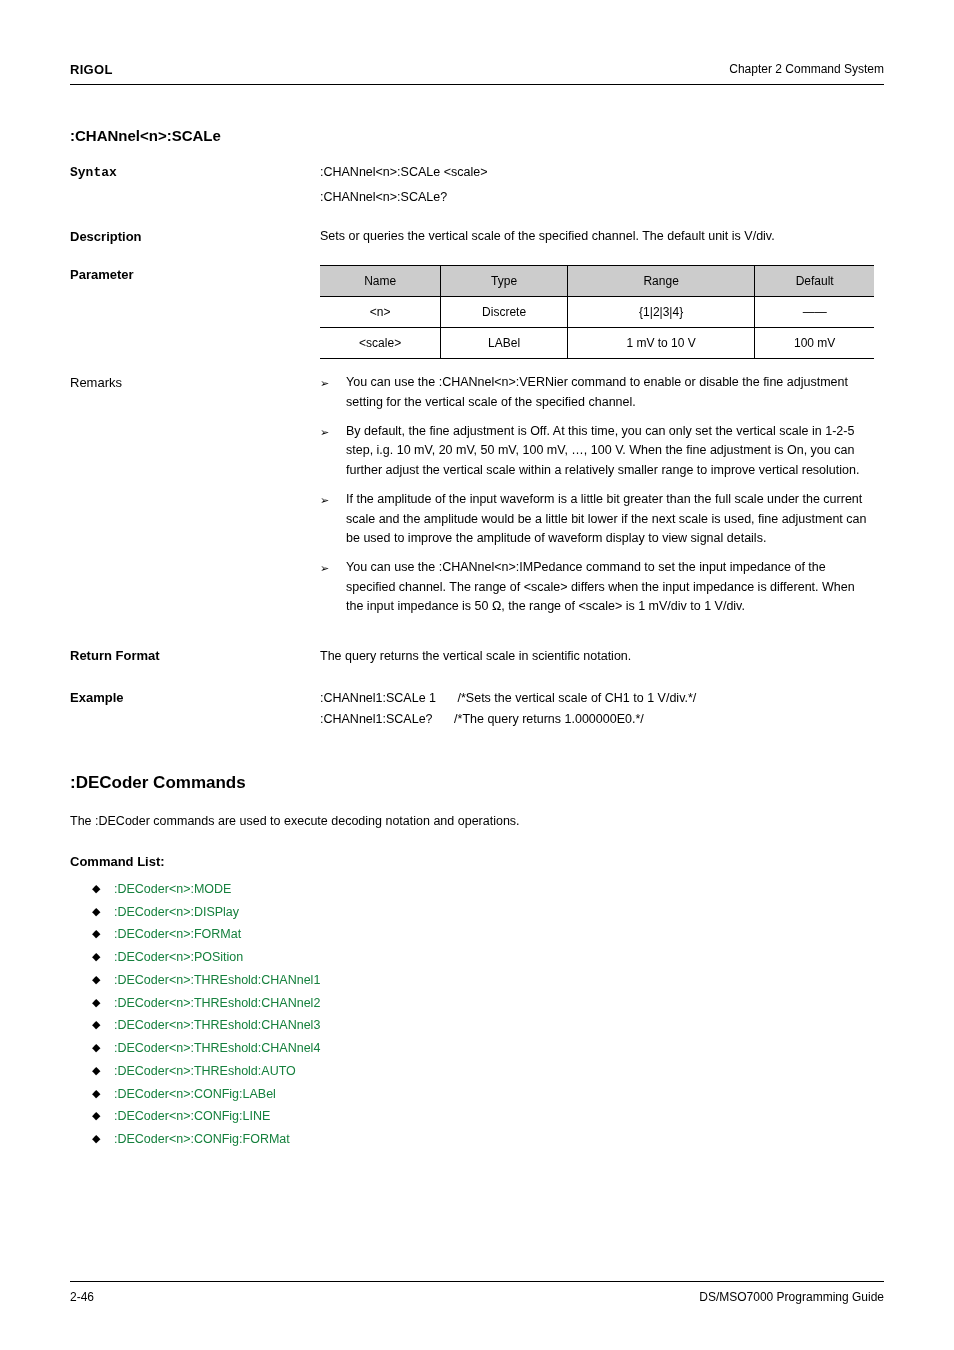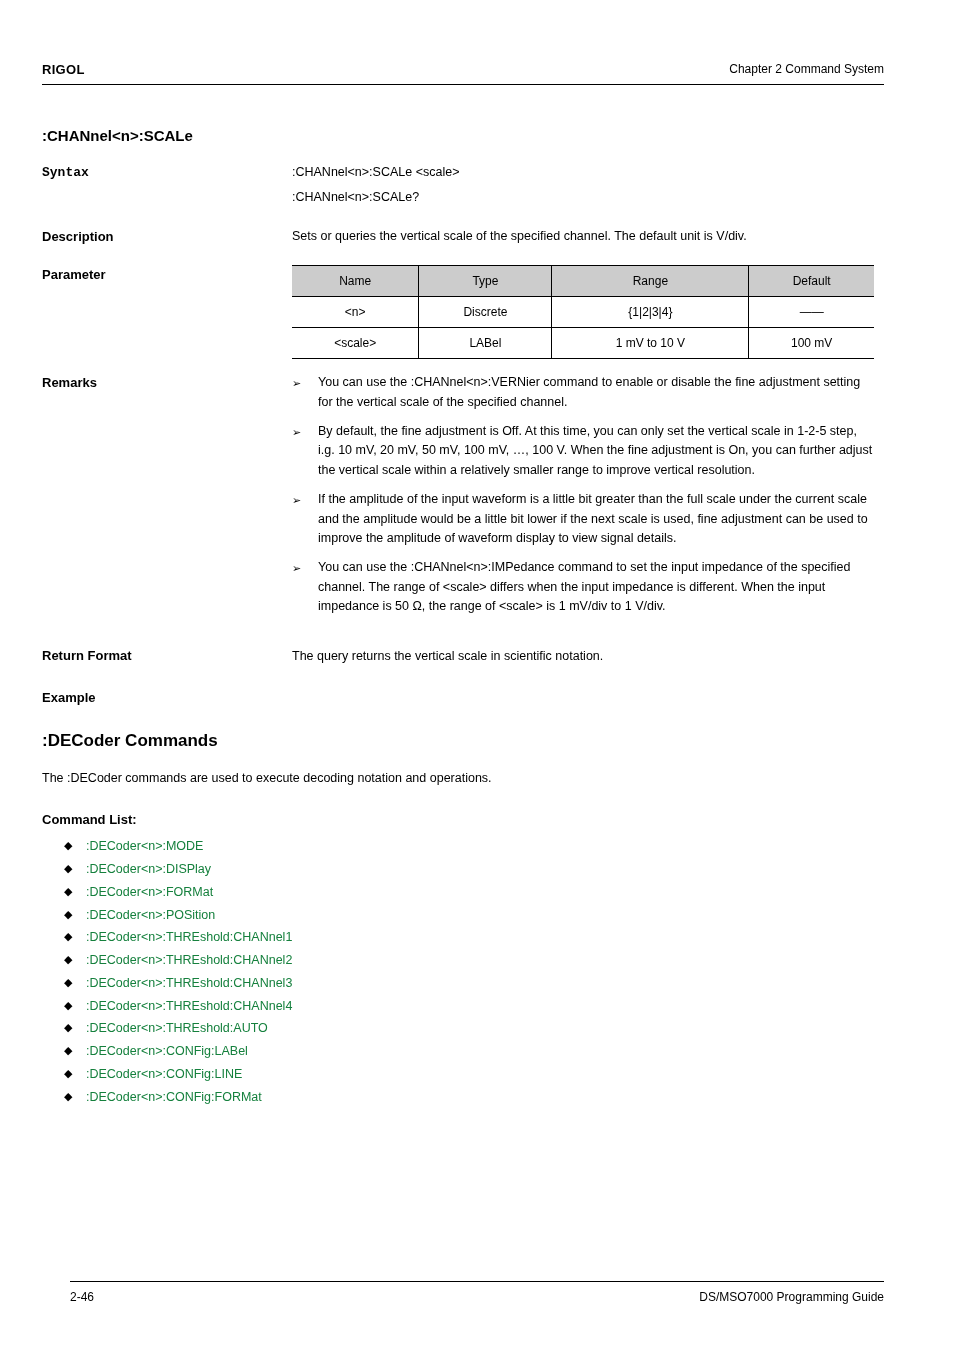--- a/index.html
+++ b/index.html
@@ -6,21 +6,21 @@
   body {
     font-family: Verdana, Arial, sans-serif;
     background: #fff;
     color: #000;
     font-size: 12px;
     line-height: 1.5;
   }
   .page {
     width: 954px;
     height: 1350px;
-    padding: 60px 70px 40px 42px;
+    padding: 60px 70px 40px 70px;
     position: relative;
   }
   .header-row {
     display: flex;
     justify-content: space-between;
     border-bottom: 1.5px solid #000;
     padding-bottom: 4px;
     margin-bottom: 40px;
   }
   .brand { font-weight: bold; font-size: 13px; letter-spacing: 0.3px; }
@@ -74,21 +74,21 @@
   table.param-table th:first-child { border-left: none; }
   table.param-table td {
     text-align: center;
     padding: 6px 4px;
     border-bottom: 1px solid #000;
     border-left: 1px solid #000;
     font-size: 12px;
   }
   table.param-table td:first-child { border-left: none; }
   .remarks-label {
-    font-weight: bold;
+    font-weight: normal;
     position: relative;
     left: -130px;
     width: 120px;
     float: left;
     font-size: 13px;
   }
   .remarks-list { overflow: hidden; margin-bottom: 20px; }
   .remark-item { display: flex; margin-bottom: 10px; }
   .bullet { width: 26px; flex-shrink: 0; font-size: 11px; padding-top: 2px; }
   .remark-text { flex: 1; font-size: 12.5px; line-height: 1.55; }
@@ -208,20 +208,30 @@
         </div>
       </div>
 
       <div class="row">
         <div class="return-label">Return Format</div>
         <div class="return-body">The query returns the vertical scale in scientific notation.</div>
       </div>
 
       <div class="row">
         <div class="example-label">Example</div>
+        <div class="example-body">
+          <div>
+            <span>:CHANnel1:SCALe 1</span>
+            <span class="comment">/*Sets the vertical scale of CH1 to 1 V/div.*/</span>
+          </div>
+          <div>
+            <span>:CHANnel1:SCALe?</span>
+            <span class="comment">/*The query returns 1.000000E0.*/</span>
+          </div>
+        </div>
       </div>
     </div>
 
     <div class="section-head">:DECoder Commands</div>
 
     <div style="margin-left:-130px; margin-bottom:22px; font-size:12.5px;">The :DECoder commands are used to execute decoding notation and operations.</div>
 
     <div class="cmdlist">
       <div class="cmdlist-title">Command List:</div>
       <div class="cmdlist-item">

